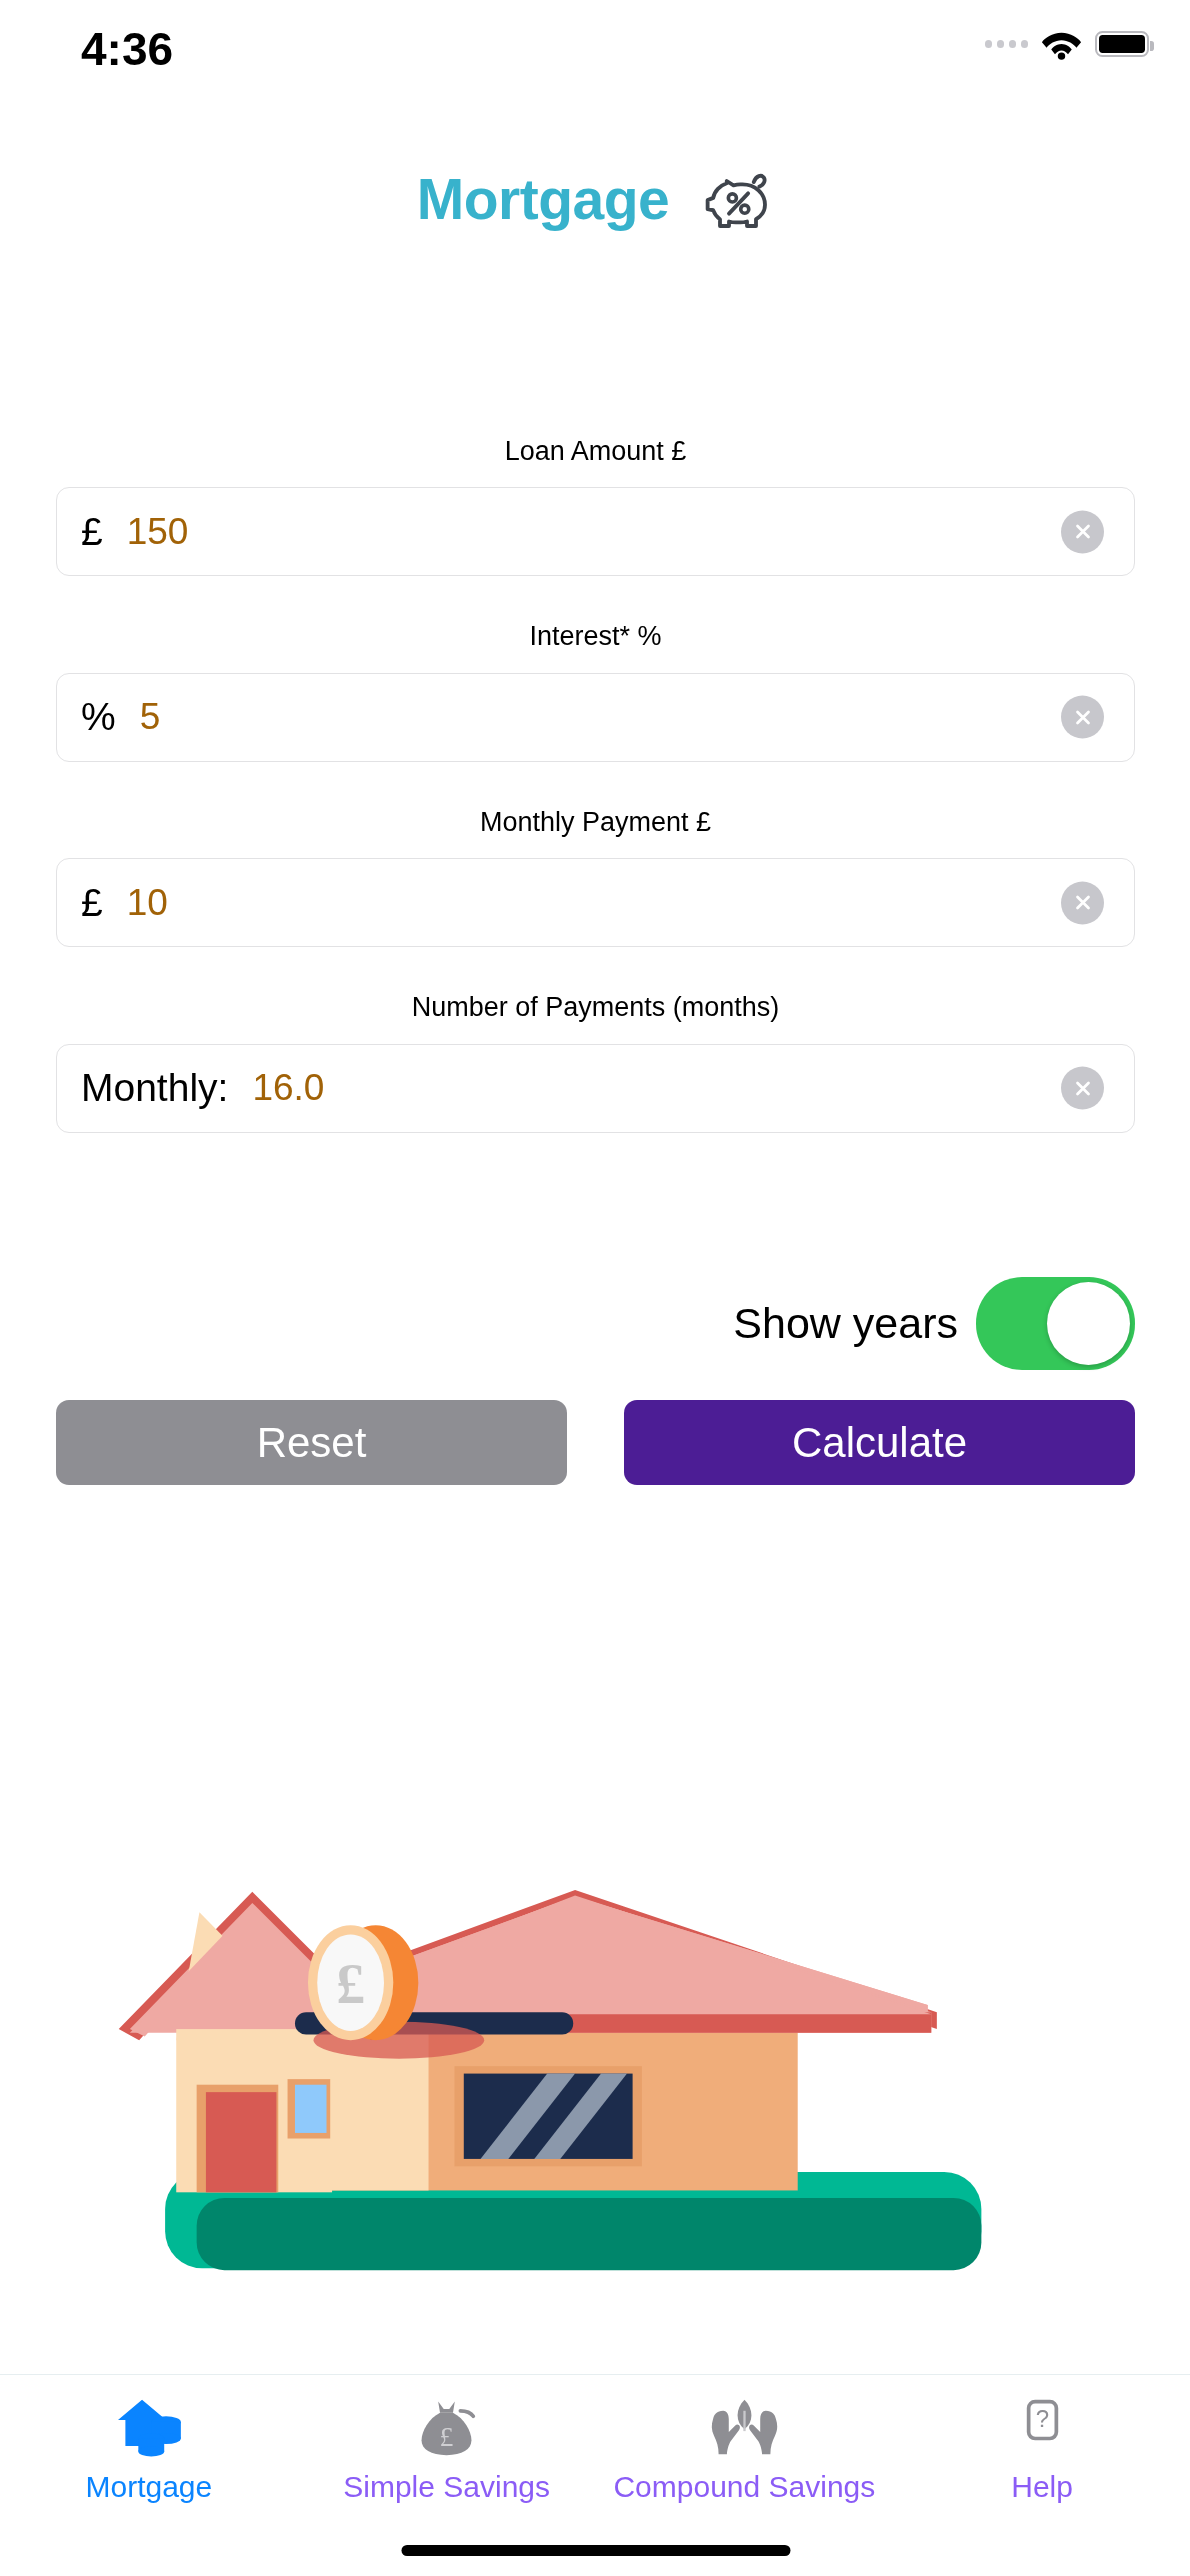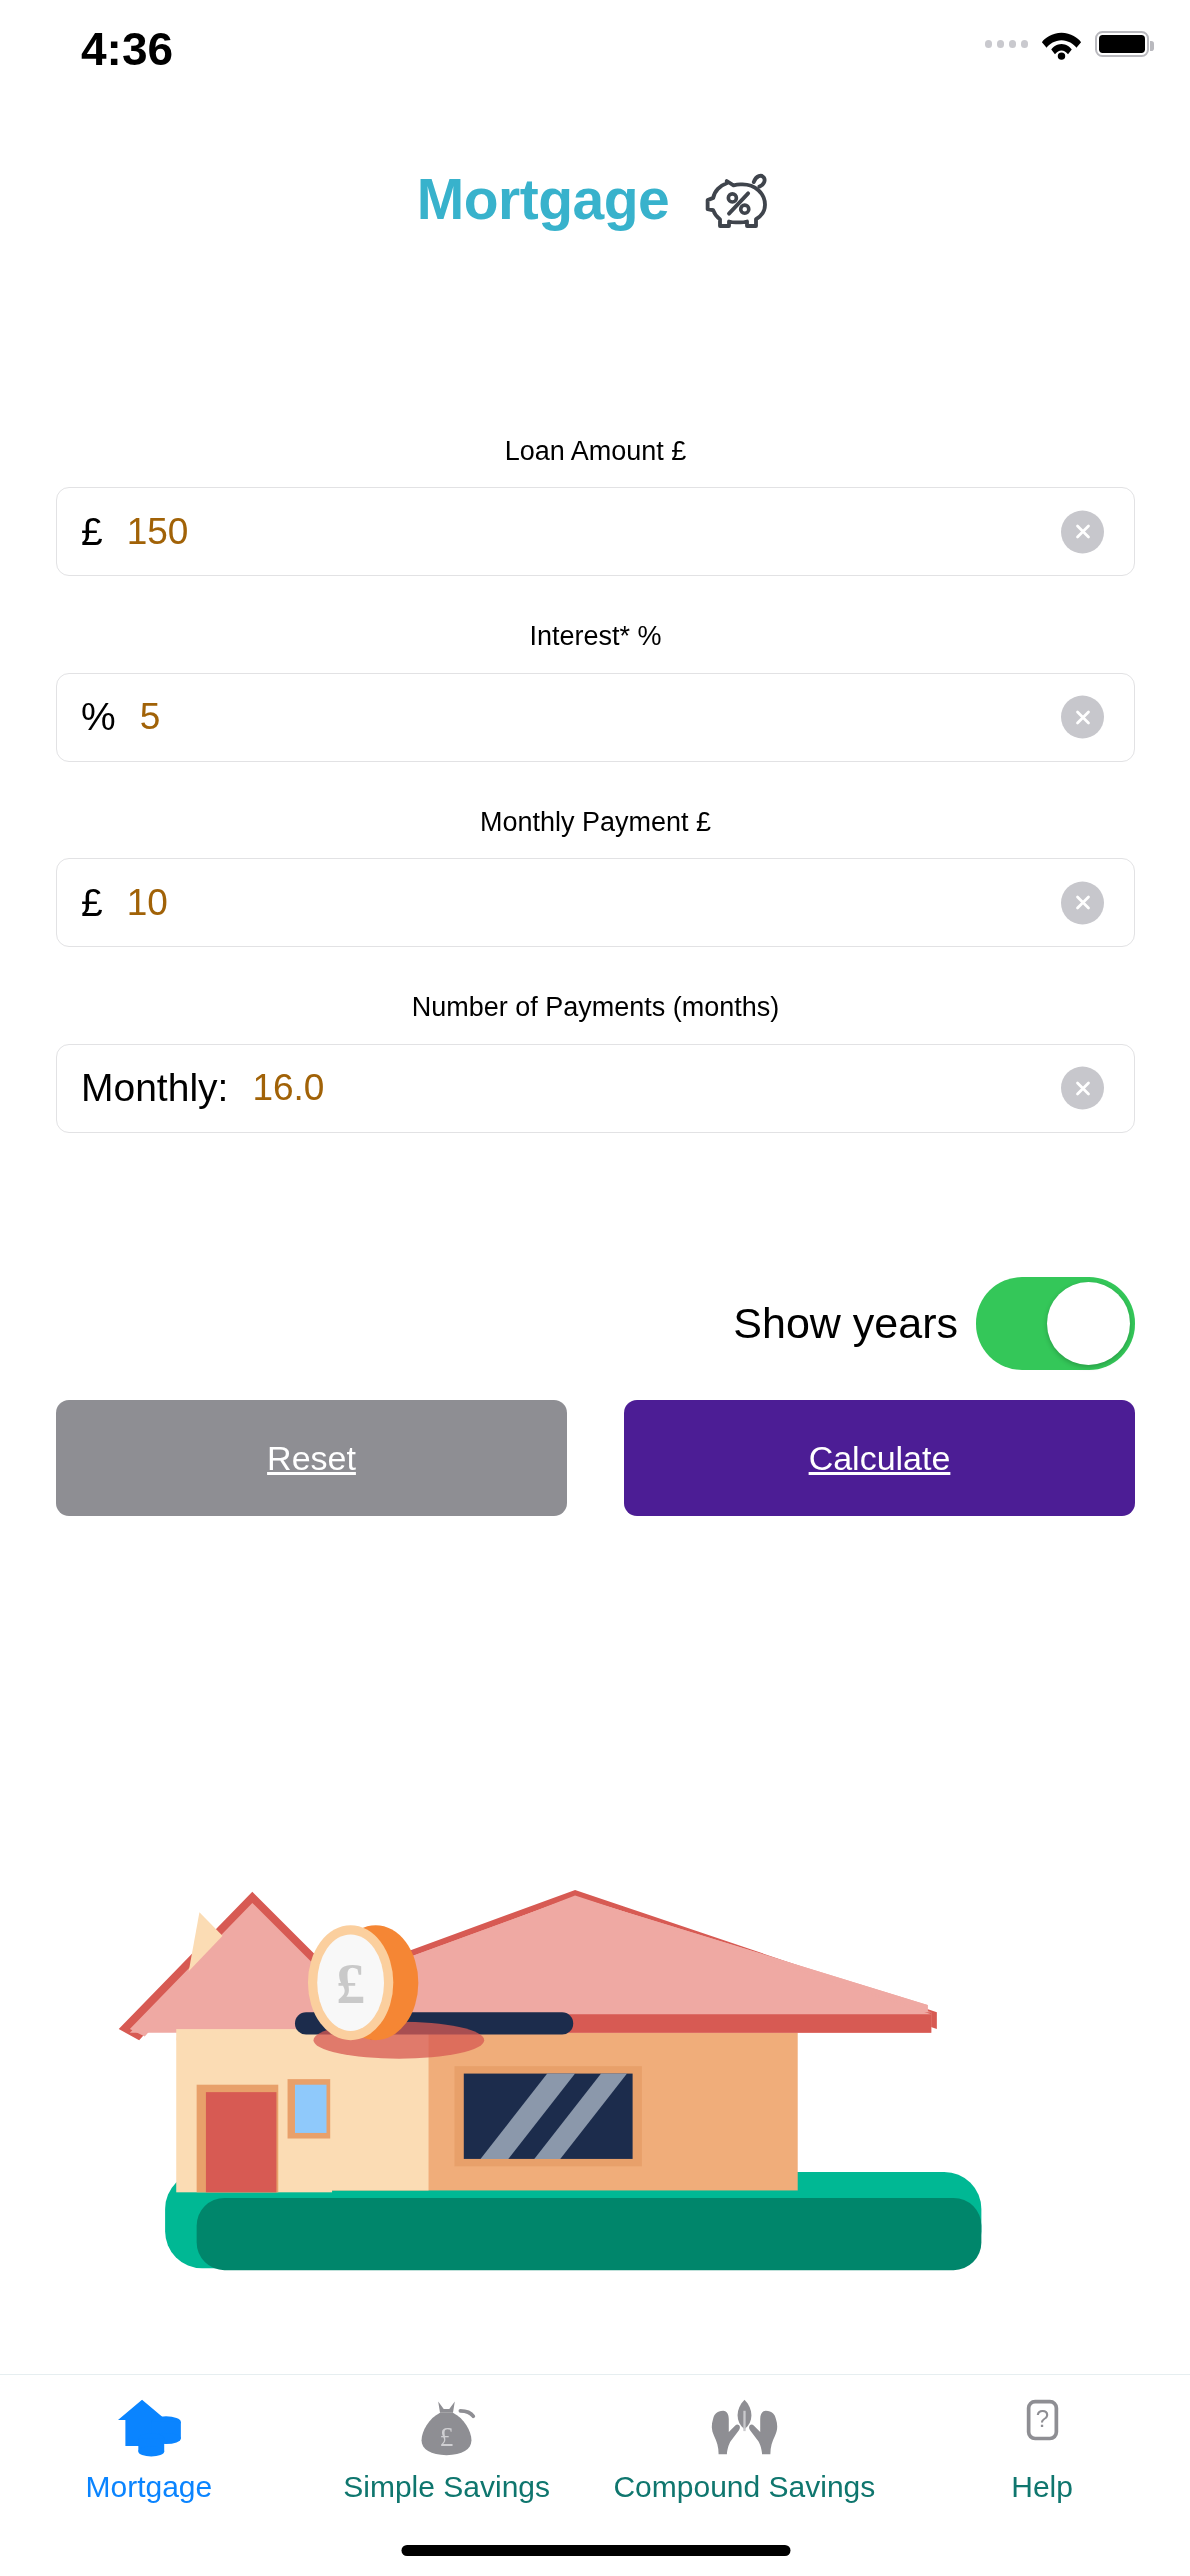--- a/index.html
+++ b/index.html
@@ -89,41 +89,41 @@
     width:83px; height:83px; border-radius:50%;
     background:#fff; box-shadow:0 1.9px 5.6px rgba(0,0,0,.22);
   }
 
   
   .btn-row {
     position:absolute; top:1400px; left:56px; width:1079px;
     display:flex; gap:57px;
   }
   .btn {
-    flex:1; height:116px; border-radius:13px; border:none;
-    font-size:34px; color:#fff; font-family:"Liberation Sans", sans-serif;
-    display:flex; align-items:center; justify-content:center;text-decoration:underline;
+    flex:1; height:85px; border-radius:13px; border:none;
+    font-size:42px; color:#fff; font-family:"Liberation Sans", sans-serif;
+    display:flex; align-items:center; justify-content:center;
   }
   .btn-reset { background:#8e8e93; }
   .btn-calc { background:#4c1d95; }
 
   
   .illus { position:absolute; top:1734px; left:0; width:1191px; height:566px; }
 
   
   .tabbar {
     position:absolute; bottom:0; left:0; width:1191px; height:202px;
     background:#ffffff; border-top:0.9px solid #e6eef0;
     display:flex; align-items:flex-start; padding-top:16.7px;
   }
   .tab {
     flex:1; display:flex; flex-direction:column; align-items:center; gap:9.3px;
   }
   .tab .tab-ico { height:69px; display:flex; align-items:center; justify-content:center; }
-  .tab .tab-lbl { font-size:30px; color:#0f766e; }
+  .tab .tab-lbl { font-size:30px; color:#8b5cf6; }
   .tab.active .tab-lbl { color:#0a84ff; }
 
   .home-indicator {
     position:absolute; bottom:20.4px; left:50%; transform:translateX(-50%);
     width:389px; height:11px; border-radius:5.6px; background:#000;
   }
 </style>
 </head>
 <body>
 

